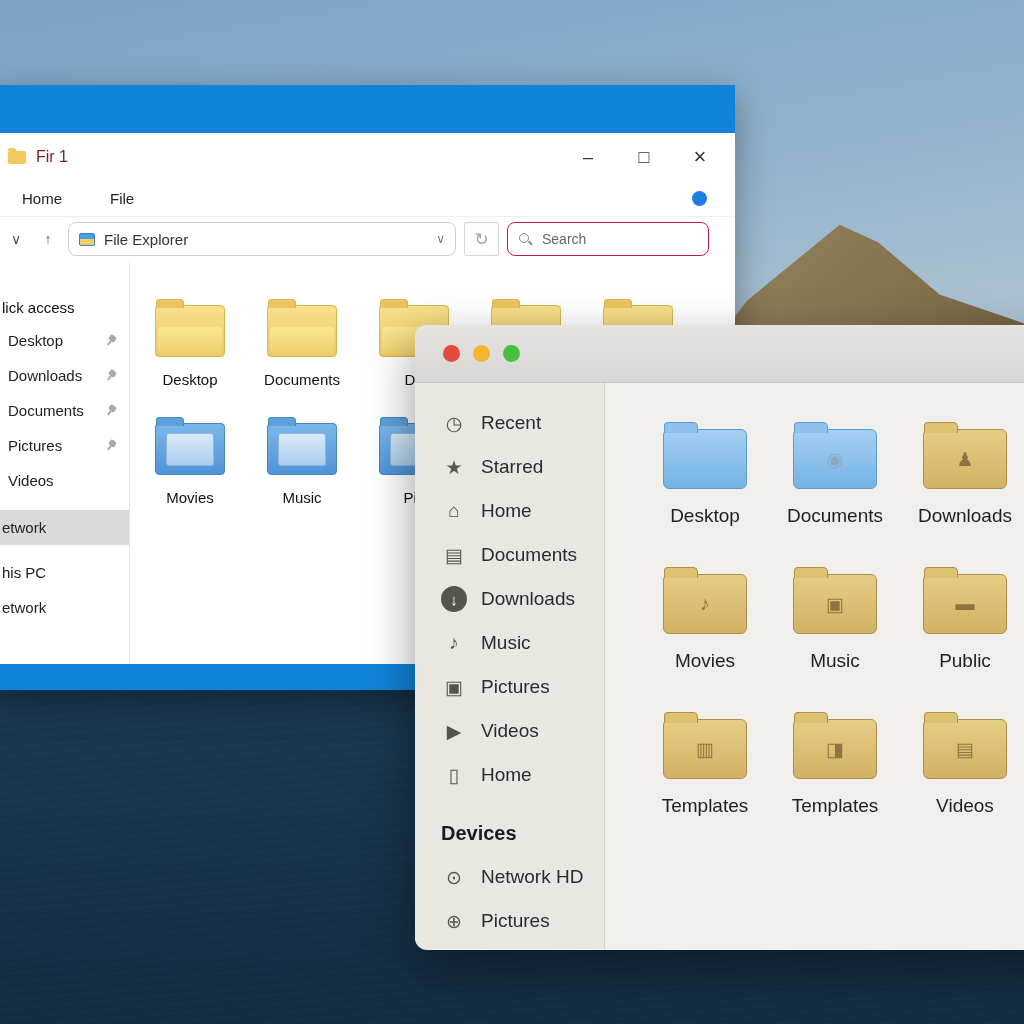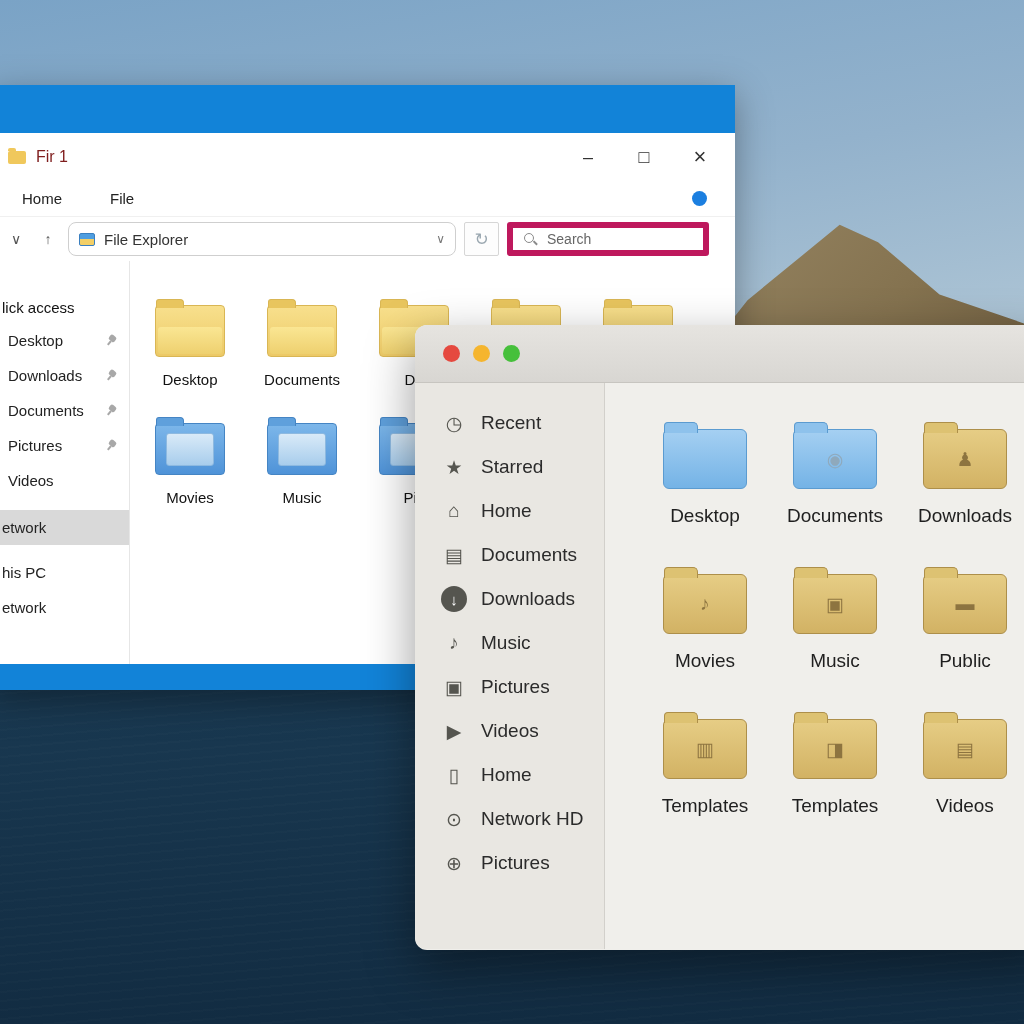--- a/index.html
+++ b/index.html
@@ -34,21 +34,21 @@
   .win-menu-item { font-size:15px; color:#222; }
   .win-menu-dot { position:absolute; right:28px; width:15px; height:15px; border-radius:50%; background:#1b7fe0; }
   .win-toolbar { height:44px; display:flex; align-items:center; padding:0 12px 0 14px; gap:8px; }
   .nav-glyph { width:24px; text-align:center; font-size:14px; color:#555; }
   .addressbar { width:388px; height:34px; border:1px solid #cfcfcf; border-radius:8px; display:flex; align-items:center; padding:8px 10px; gap:9px; background:#fff; }
   .addr-ico { width:16px; height:13px; border-radius:2px; border:1px solid #3a7fc0;
               background:linear-gradient(180deg,#4f9ee0 48%,#f3cf66 48%); }
   .addr-text { flex:1; font-size:15px; color:#333; }
   .addr-chev { font-size:12px; color:#777; }
   .refreshbtn { width:35px; height:34px; border:1px solid #d6d6d6; border-radius:2px; display:flex; align-items:center; justify-content:center; font-size:17px; color:#9aa7b0; background:#fdfdfd; }
-  .searchbox { width:202px; height:34px; border:6px solid #be185d; border-radius:3px; display:flex; align-items:center; padding:0 10px; background:#fff; }
+  .searchbox { width:202px; height:34px; border:1px solid #be185d; border-radius:8px; display:flex; align-items:center; padding:0 10px; background:#fff; }
   .mag { position:relative; width:15px; height:15px; margin-right:9px; }
   .mag::before { content:""; position:absolute; left:1px; top:1px; width:8px; height:8px; border:1.5px solid #8a8a8a; border-radius:50%; }
   .mag::after { content:""; position:absolute; left:10px; top:10px; width:5px; height:1.5px; background:#8a8a8a; transform:rotate(45deg); }
   .searchbox input { border:none; outline:none; font-size:14px; color:#444; width:140px; font-family:"Liberation Sans",sans-serif; }
   .searchbox input::placeholder { color:#666; }
 
   .win-body { display:flex; height:403px; }
   .win-sidebar { width:140px; border-right:1px solid #e6e6e6; padding-top:30px; flex:none; }
   .qa-header { font-size:15px; color:#111; padding-left:12px; height:32px; display:flex; align-items:center; }
   .win-side-item { display:flex; align-items:center; height:35px; padding:0 12px 0 18px; font-size:15px; color:#222; }
@@ -274,20 +274,21 @@
         </div>
         <div class="mac-side-item">
           <span class="mac-ico">▶</span>
           <span class="lbl">Videos</span>
         </div>
         <div class="mac-side-item">
           <span class="mac-ico">▯</span>
           <span class="lbl">Home</span>
         </div>
 
+        <div class="mac-section">Devices</div>
 
         <div class="mac-side-item">
           <span class="mac-ico">⊙</span>
           <span class="lbl">Network HD</span>
         </div>
         <div class="mac-side-item">
           <span class="mac-ico">⊕</span>
           <span class="lbl">Pictures</span>
         </div>
       </div>

